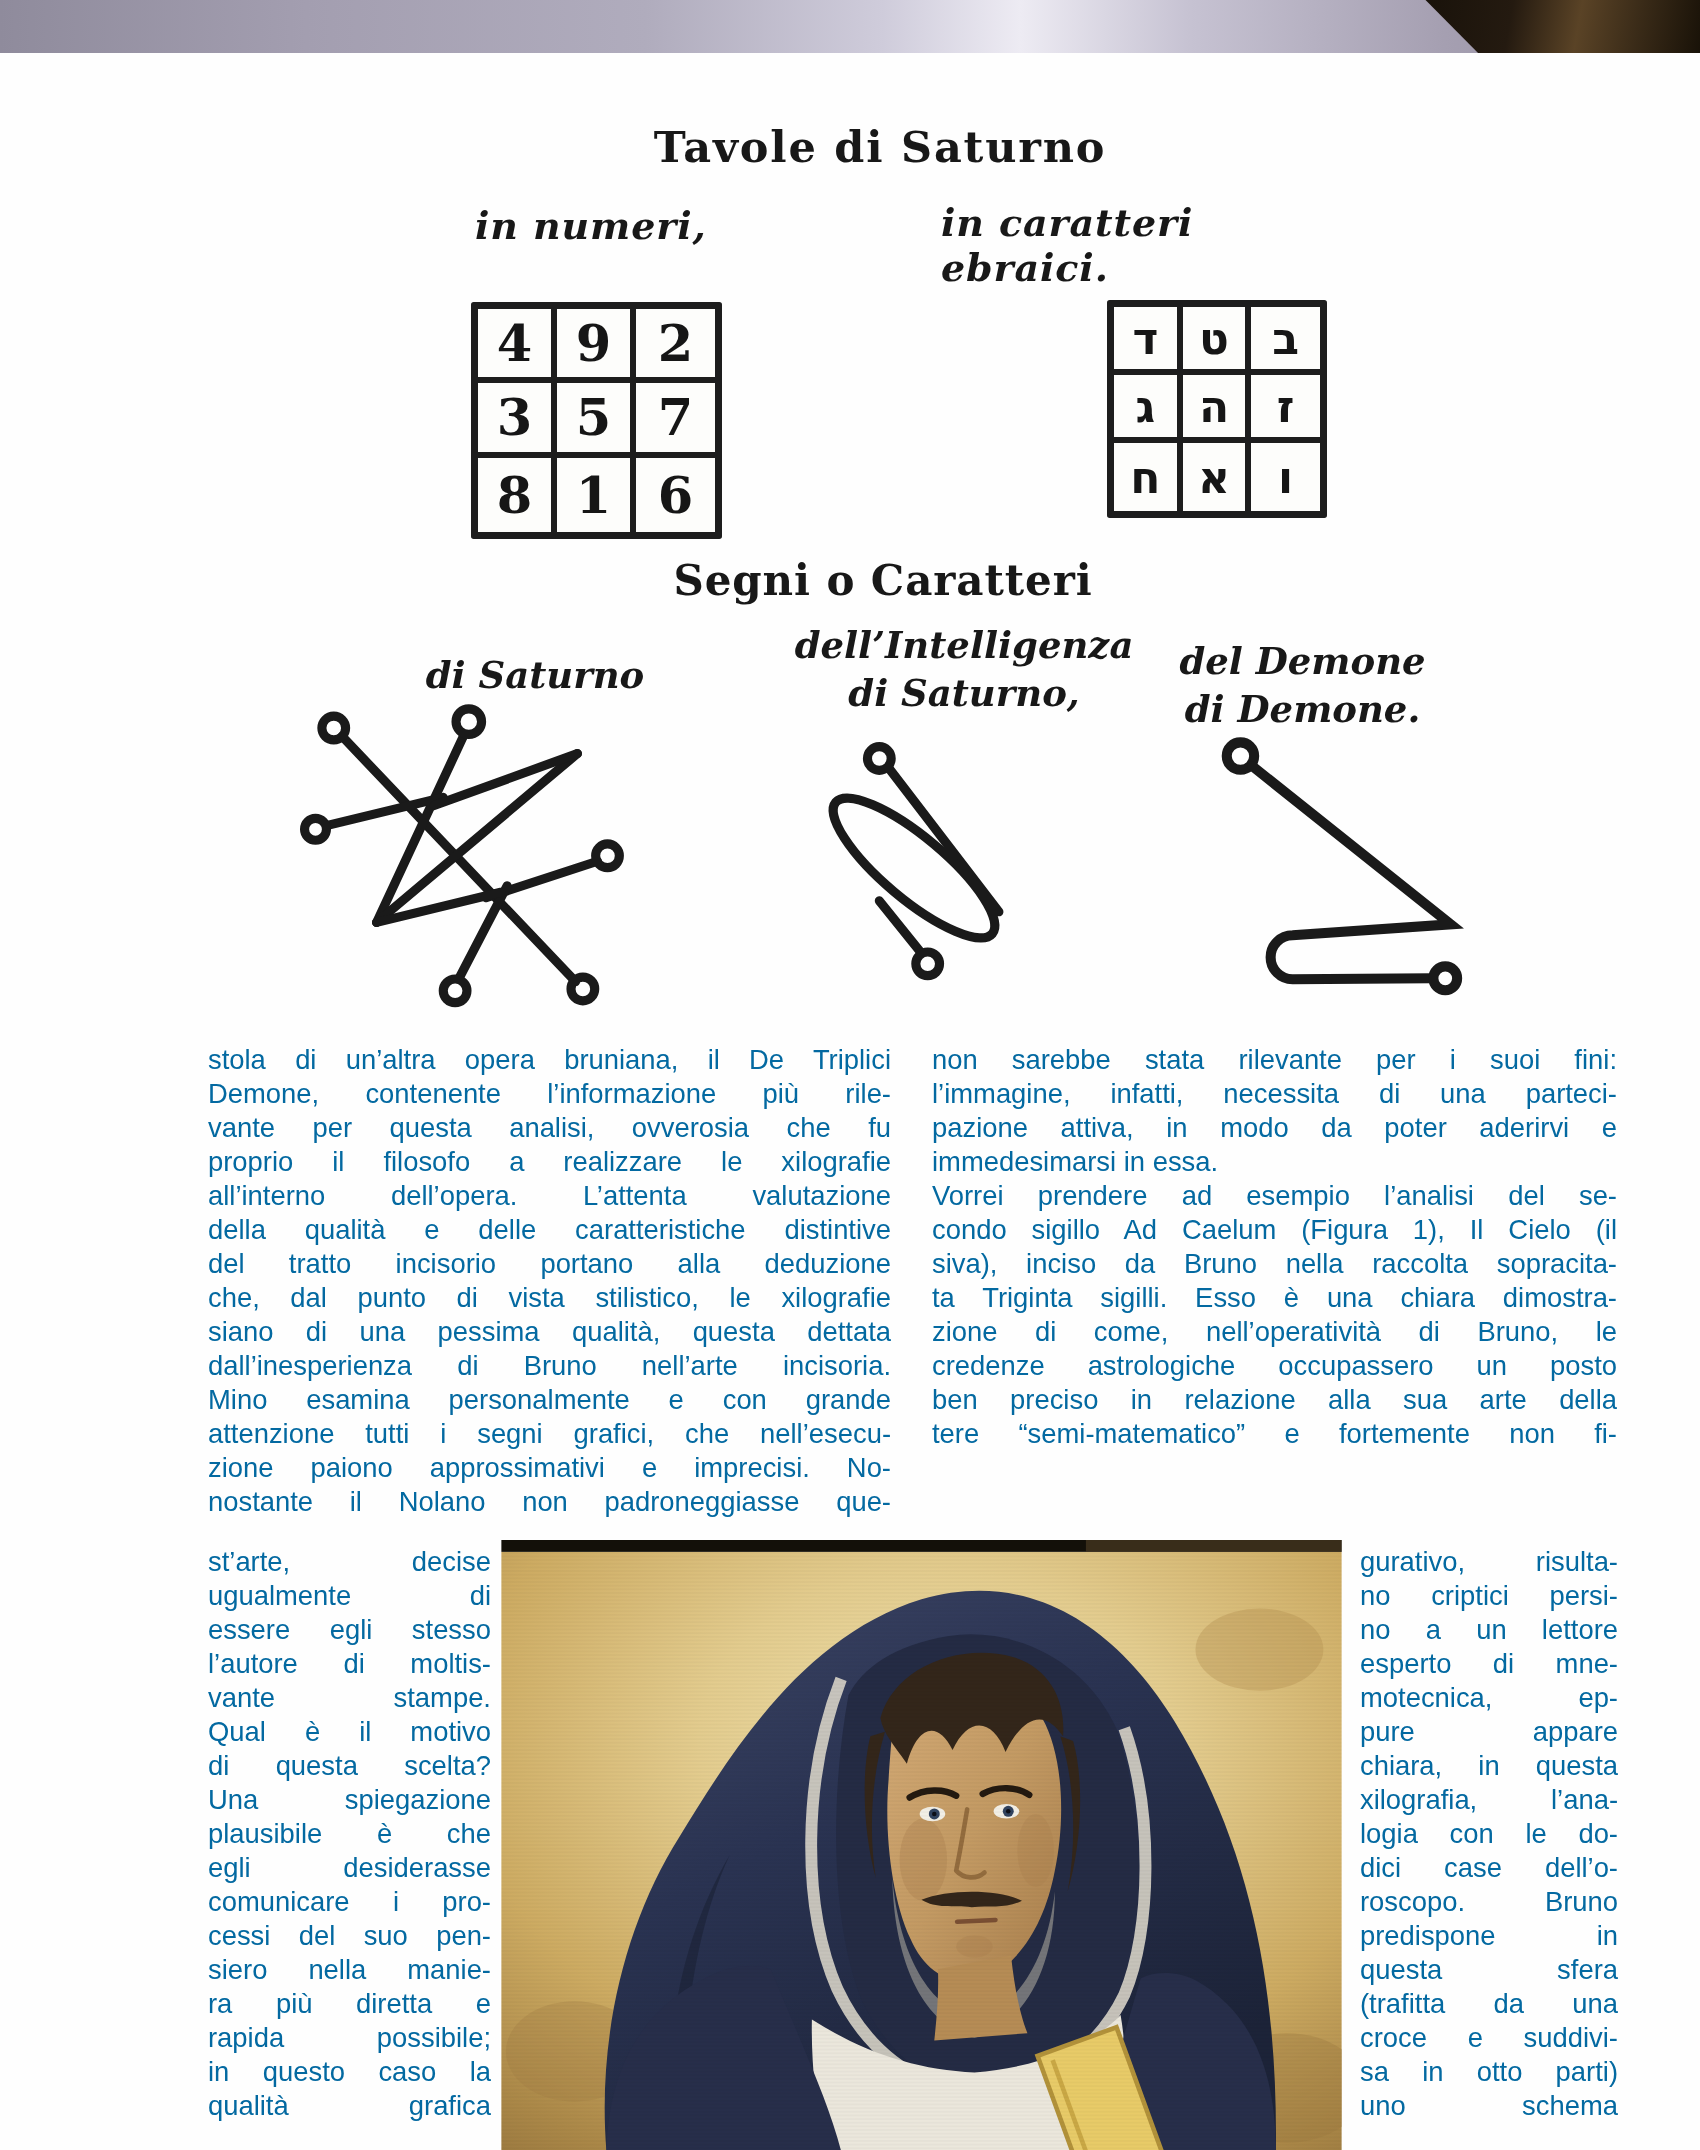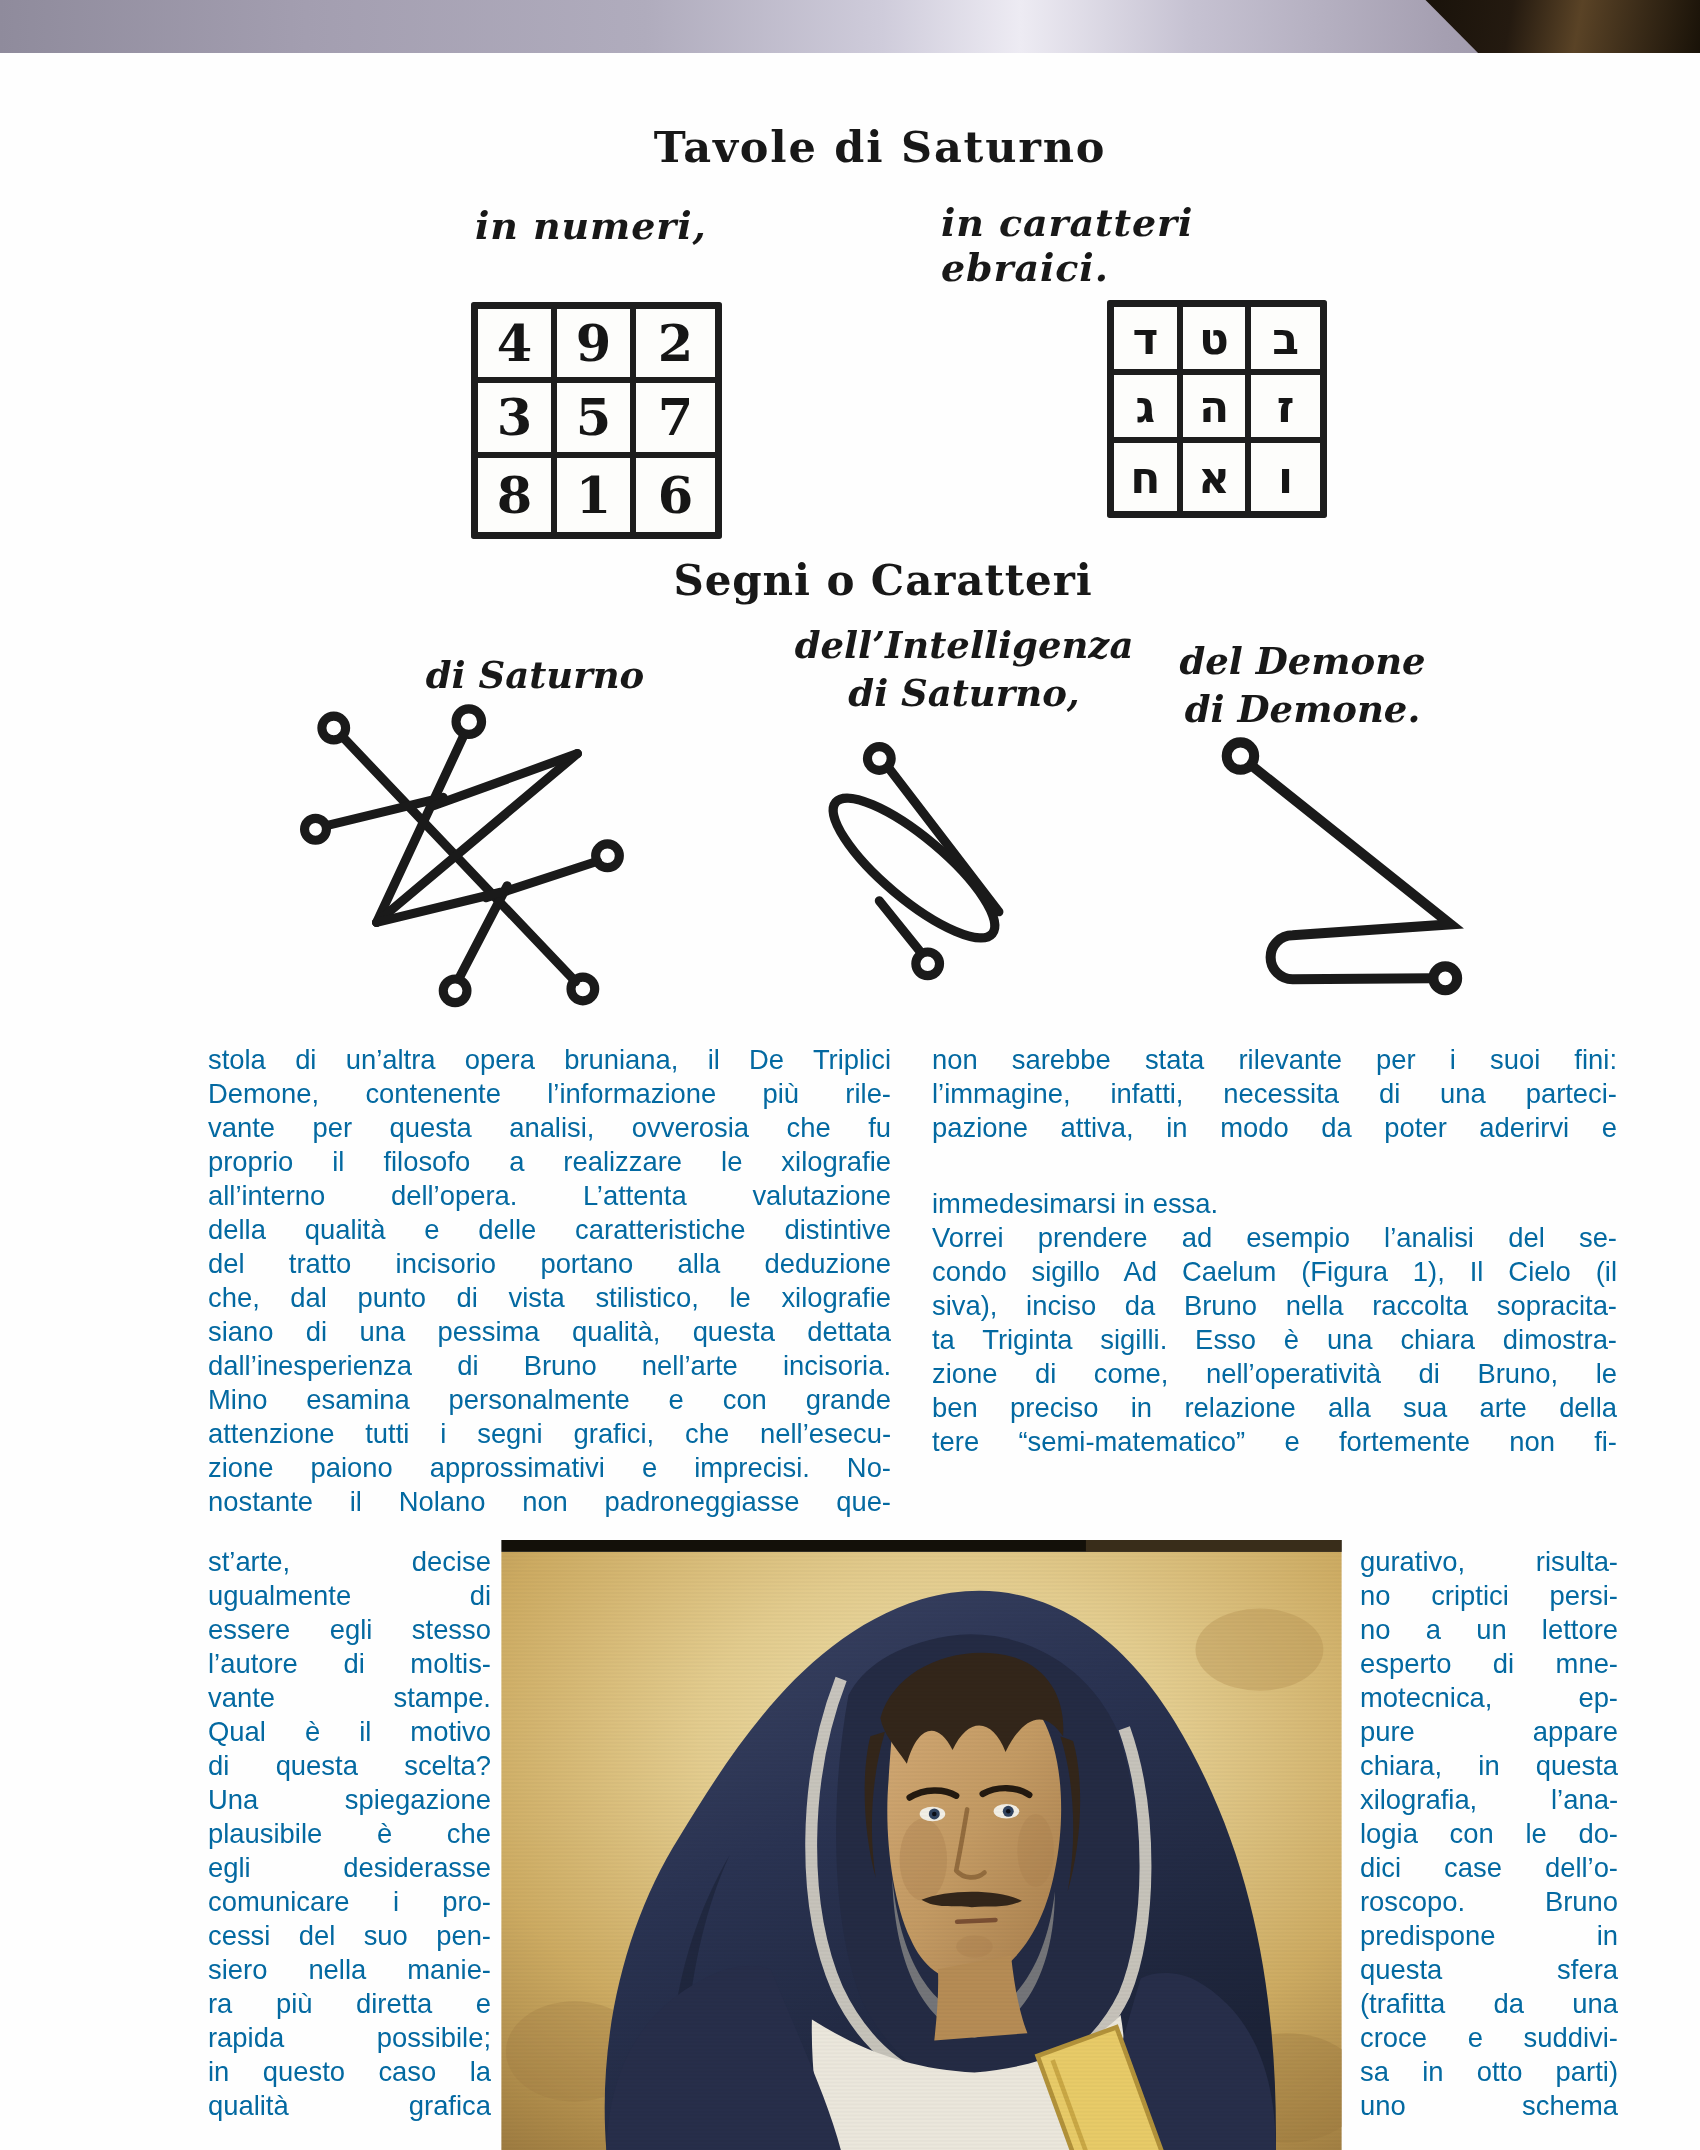--- a/index.html
+++ b/index.html
@@ -38,21 +38,21 @@
   .msquare .cell:nth-child(3n+1),.msquare .cell:nth-child(3n+2){border-right:6.4px solid #1d1d1d;}
   .msquare .cell:nth-child(-n+6){border-bottom:6.4px solid #1d1d1d;}
 
   .sigil{position:absolute;}
   .sigil path,.sigil line,.sigil ellipse,.sigil circle{stroke:#1a1a1a;fill:none;stroke-linecap:round;}
 
   
   .col{position:absolute;color:#0369a1;font-size:27.4px;}
   .tline{text-align:justify;text-align-last:justify;height:34px;overflow:hidden;white-space:normal;}
   .narrow .tline{height:34px;}
-  .tline.pend{text-align-last:left;margin-top:42px;}
+  .tline.pend{text-align-last:left;}
   .col-left-wide{left:208px;top:1044px;width:683px;}
   .col-left-narrow{left:208px;top:1546px;width:283px;}
   .col-right-wide{left:932px;top:1044px;width:685px;}
   .col-right-narrow{left:1360px;top:1546px;width:258px;}
 
   
   .portrait{position:absolute;left:501px;top:1540px;width:841px;height:611px;}
 </style>
 </head>
 <body>
@@ -177,20 +177,21 @@
   <div class="col col-right-wide">
       <div class="tline">non sarebbe stata rilevante per i suoi fini:</div>
       <div class="tline">l’immagine, infatti, necessita di una parteci-</div>
       <div class="tline">pazione attiva, in modo da poter aderirvi e</div>
       <div class="tline pend">immedesimarsi in essa.</div>
       <div class="tline">Vorrei prendere ad esempio l’analisi del se-</div>
       <div class="tline">condo sigillo Ad Caelum (Figura 1), Il Cielo (il</div>
       <div class="tline">siva), inciso da Bruno nella raccolta sopracita-</div>
       <div class="tline">ta Triginta sigilli. Esso è una chiara dimostra-</div>
       <div class="tline">zione di come, nell’operatività di Bruno, le</div>
+      <div class="tline">credenze astrologiche occupassero un posto</div>
       <div class="tline">ben preciso in relazione alla sua arte della</div>
       <div class="tline">tere “semi-matematico” e fortemente non fi-</div>
     </div>
   <div class="col col-right-narrow narrow">
       <div class="tline">gurativo, risulta-</div>
       <div class="tline">no criptici persi-</div>
       <div class="tline">no a un lettore</div>
       <div class="tline">esperto di mne-</div>
       <div class="tline">motecnica, ep-</div>
       <div class="tline">pure appare</div>

